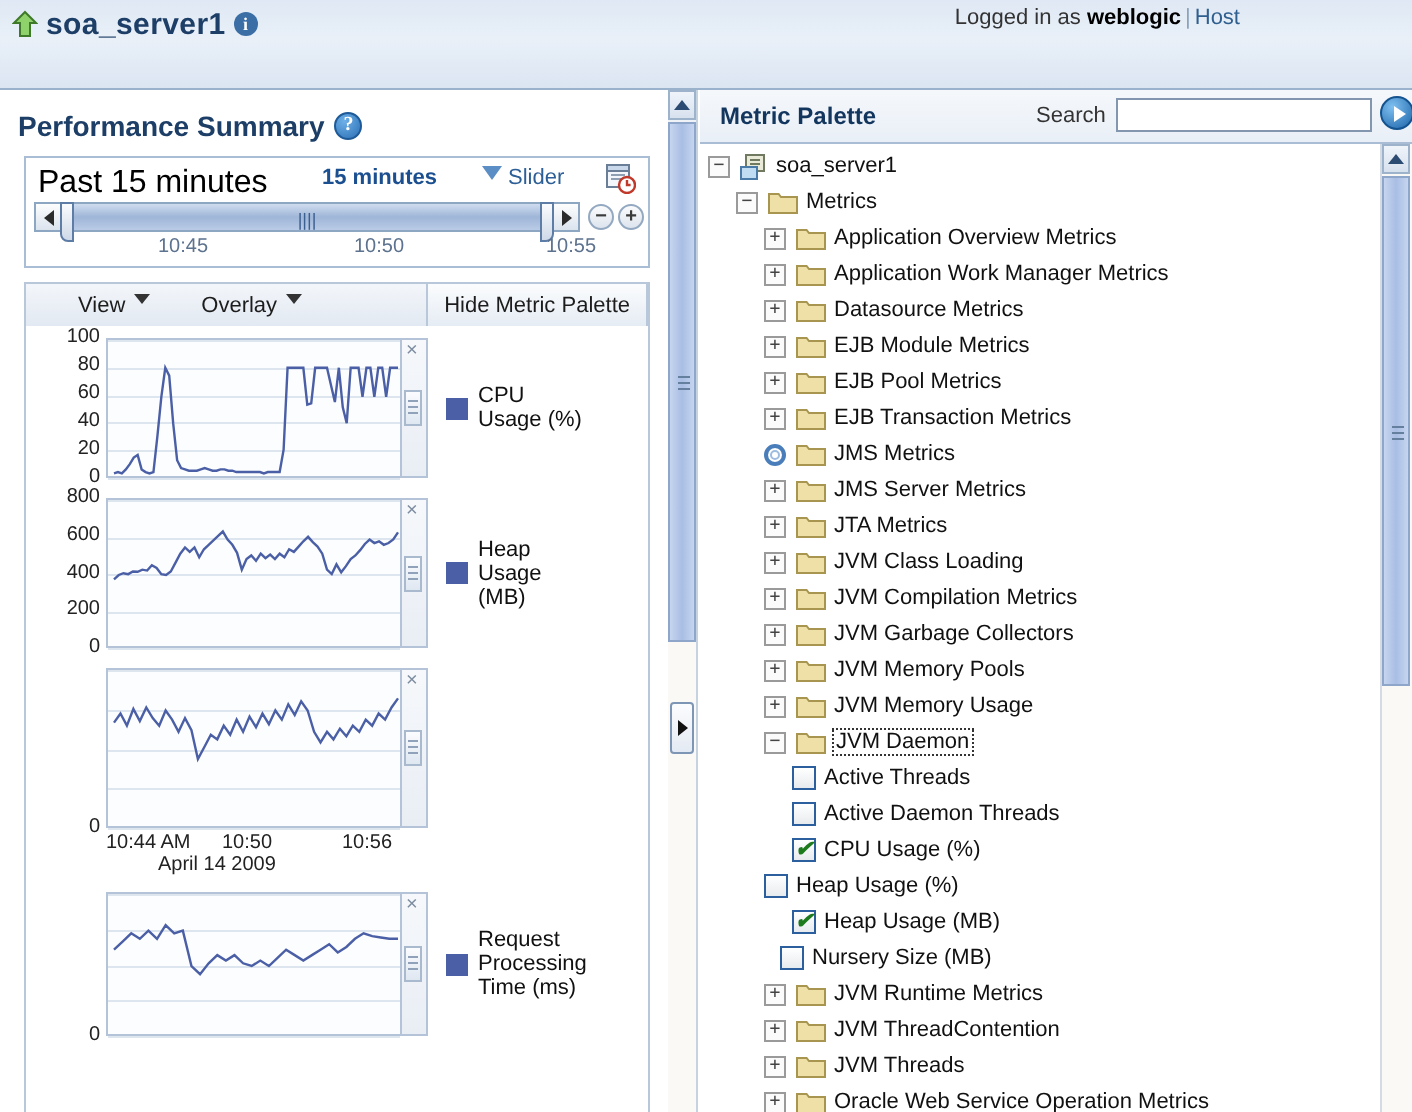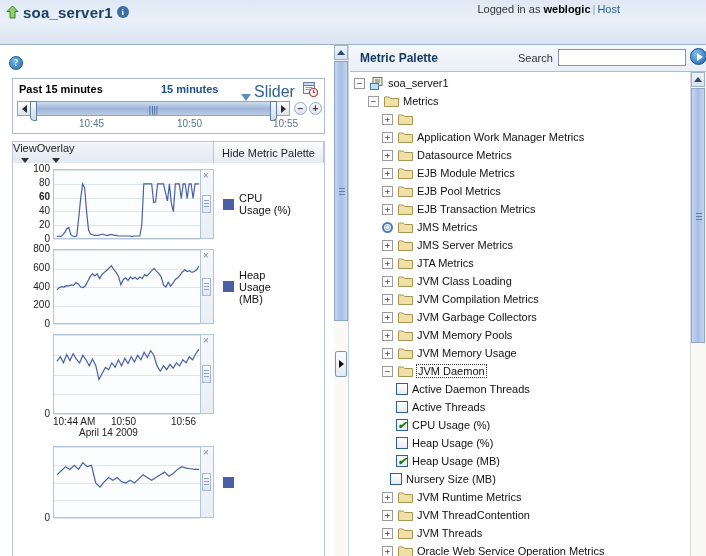--- a/index.html
+++ b/index.html
@@ -68,23 +68,23 @@
     font-family: "Liberation Serif", serif; line-height: 1;
     border: 1px solid #1e5a97;
   }
 
   
   #slider-box {
     position: absolute; left: 12px; top: 33px; width: 313px; height: 56px;
     border: 1px solid #a9bdd4; background: #fff;
   }
   #slider-row1 { position: relative; height: 20px; }
-  .past-label { position: absolute; left: 6px; top: 4px; font-size: 11px; font-weight: bold; color: #000; }
+  .past-label { position: absolute; left: 6px; top: 4px; font-size: 16px; font-weight: normal; color: #000; }
   .dur-label  { position: absolute; left: 148px; top: 4px; font-size: 11px; font-weight: bold; color: #1b4f8f; }
-  .slider-link { position: absolute; left: 228px; top: 4px; font-size: 16px; color: #2d5f96; display:flex; align-items:flex-end; gap:3px;}
+  .slider-link { position: absolute; left: 228px; top: 4px; font-size: 11px; color: #2d5f96; display:flex; align-items:flex-start; gap:3px;}
   .tri-down { width:0;height:0;border-left:5px solid transparent;border-right:5px solid transparent;border-top:7px solid #5a8ec4; }
   .cal-icon { position: absolute; left: 289px; top: 2px; width: 16px; height: 16px; }
 
   #track-row { position: absolute; left: 4px; top: 21px; width: 305px; height: 17px; display: flex; align-items: center; }
   .arrow-btn {
     width: 14px; height: 15px; border: 1px solid #8da6c2;
     background: linear-gradient(to bottom,#fdfdfd,#dbe3ee);
     display: flex; align-items: center; justify-content: center;
   }
   .arr-l { width:0;height:0;border-top:4px solid transparent;border-bottom:4px solid transparent;border-right:5px solid #2b2b2b; }
@@ -111,21 +111,21 @@
   #tick-row { position: absolute; left: 4px; top: 39px; width: 305px; height: 14px; }
   .tick { position: absolute; font-size: 10px; color: #5d728e; }
 
   
   #view-bar {
     position: absolute; left: 12px; top: 96px; width: 313px; height: 22px;
     background: linear-gradient(to bottom,#f3f6fa,#e2e9f2);
     border: 1px solid #b8c7da; border-bottom: none;
     display: flex; align-items: center;
   }
-  .menu-btn { display: flex; align-items: center; gap: 4px; margin-left: 0; font-size: 11px; color: #1c1c1c; flex-direction: column; }
+  .menu-btn { display: flex; align-items: flex-start; gap: 4px; margin-left: 26px; font-size: 11px; color: #1c1c1c; }
   .menu-btn .caret { width:0;height:0;border-left:4px solid transparent;border-right:4px solid transparent;border-top:5px solid #333; }
   #hide-palette-btn {
     position: absolute; right: 0px; top: 0px; height: 21px;
     padding: 0 8px; font-size: 11px; color: #1c1c1c;
     background: linear-gradient(to bottom,#fbfcfd,#e6ecf4);
     border-left: 1px solid #b8c7da; border-right:1px solid #b8c7da;
     display: flex; align-items: center;
   }
 
   
@@ -262,20 +262,21 @@
     <div class="logged-line">
       <span>Logged in as</span>
       <span class="logged-user">weblogic</span><span class="sep">|</span><span class="host-link">Host</span>
     </div>
   </div>
 </div>
 
 <div id="left-panel">
 
   <div id="perf-title">
+    <span class="t">Performance Summary</span>
     <span class="help-icon">?</span>
   </div>
 
   <div id="slider-box">
     <div id="slider-row1">
       <span class="past-label">Past 15 minutes</span>
       <span class="dur-label">15 minutes</span>
       <span class="slider-link">
         <span class="tri-down"></span>
         <span>Slider</span>
@@ -329,21 +330,21 @@
     <span id="hide-palette-btn">Hide Metric Palette</span>
   </div>
 
   <div id="charts">
       <div class="chart-block" style="padding-top: 6px;">
         <div class="chart-inner">
           <div class="y-axis" style="height: 72px;">
             <span class="lbl" style="top: 64px;">0</span>
             <span class="lbl" style="top: 50px;">20</span>
             <span class="lbl" style="top: 36px;">40</span>
-            <span class="lbl" style="top: 22px; font-weight: bold;">60</span>
+            <span class="lbl" style="top: 22px;">60</span>
             <span class="lbl" style="top: 8px;">80</span>
             <span class="lbl" style="top: -6px;">100</span>
           </div>
           <div class="plot-wrap" style="width: 148px; height: 70px;">
             <div class="hgrid" style="top: 0px;"></div>
             <div class="hgrid" style="top: 14px;"></div>
             <div class="hgrid" style="top: 28px;"></div>
             <div class="hgrid" style="top: 41px;"></div>
             <div class="hgrid" style="top: 55px;"></div>
             <div class="hgrid" style="top: 69px;"></div>
@@ -439,20 +440,21 @@
             </svg>
           </div>
           <div class="chart-sb" style="height: 72px;">
             <span class="x">×</span>
             <span class="thumb">
               <i></i>
             </span>
           </div>
           <div class="legend" style="height: 72px;">
             <span class="swatch" style="background: rgb(74, 95, 165);"></span>
+            <span class="ltext" style="max-width: 58px;">Request Processing Time (ms)</span>
           </div>
         </div>
       </div>
     </div>
 </div>
 
 <div id="mid-scroll">
   <div class="vsb-up">
       <i class="car"></i>
     </div>
@@ -493,20 +495,21 @@
             <path d="M0.5 4.5 L14.5 4.5" stroke="#d8c display:none"></path>
           </svg></span>
         <span class="tlabel">Metrics</span>
       </div>
       <div class="trow" style="padding-left: 32px;">
         <span class="toggle">+</span>
         <span class="folder"><svg width="15" height="12" viewBox="0 0 15 12">
             <path d="M0.5 2.5 L0.5 11.5 L14.5 11.5 L14.5 3.5 L6.5 3.5 L5.3 2.0 L0.5 2.0 Z" fill="#efe0a8" stroke="#a89550"></path>
             <path d="M0.5 4.5 L14.5 4.5" stroke="#d8c display:none"></path>
           </svg></span>
+        <span class="tlabel">Application Overview Metrics</span>
       </div>
       <div class="trow" style="padding-left: 32px;">
         <span class="toggle">+</span>
         <span class="folder"><svg width="15" height="12" viewBox="0 0 15 12">
             <path d="M0.5 2.5 L0.5 11.5 L14.5 11.5 L14.5 3.5 L6.5 3.5 L5.3 2.0 L0.5 2.0 Z" fill="#efe0a8" stroke="#a89550"></path>
             <path d="M0.5 4.5 L14.5 4.5" stroke="#d8c display:none"></path>
           </svg></span>
         <span class="tlabel">Application Work Manager Metrics</span>
       </div>
       <div class="trow" style="padding-left: 32px;">
@@ -605,36 +608,36 @@
           </svg></span>
         <span class="tlabel">JVM Memory Usage</span>
       </div>
       <div class="trow" style="padding-left: 32px;">
         <span class="toggle">−</span>
         <span class="folder"><svg width="15" height="12" viewBox="0 0 15 12">
             <path d="M0.5 2.5 L0.5 11.5 L14.5 11.5 L14.5 3.5 L6.5 3.5 L5.3 2.0 L0.5 2.0 Z" fill="#efe0a8" stroke="#a89550"></path>
             <path d="M0.5 4.5 L14.5 4.5" stroke="#d8c display:none"></path>
           </svg></span>
         <span class="tlabel focus">JVM Daemon</span>
+      </div>
+      <div class="trow" style="padding-left: 46px;">
+        <span class="cb"></span>
+        <span class="tlabel">Active Threads</span>
       </div>
       <div class="trow" style="padding-left: 46px;">
         <span class="cb"></span>
         <span class="tlabel">Active Daemon Threads</span>
-      </div>
-      <div class="trow" style="padding-left: 46px;">
-        <span class="cb"></span>
-        <span class="tlabel">Active Threads</span>
       </div>
       <div class="trow" style="padding-left: 46px;">
         <span class="cb">
           <i class="tick2">✔</i>
         </span>
         <span class="tlabel">CPU Usage (%)</span>
       </div>
-      <div class="trow" style="padding-left: 46px;">
+      <div class="trow" style="padding-left: 32px;">
         <span class="cb"></span>
         <span class="tlabel">Heap Usage (%)</span>
       </div>
       <div class="trow" style="padding-left: 46px;">
         <span class="cb">
           <i class="tick2">✔</i>
         </span>
         <span class="tlabel">Heap Usage (MB)</span>
       </div>
       <div class="trow" style="padding-left: 40px;">

